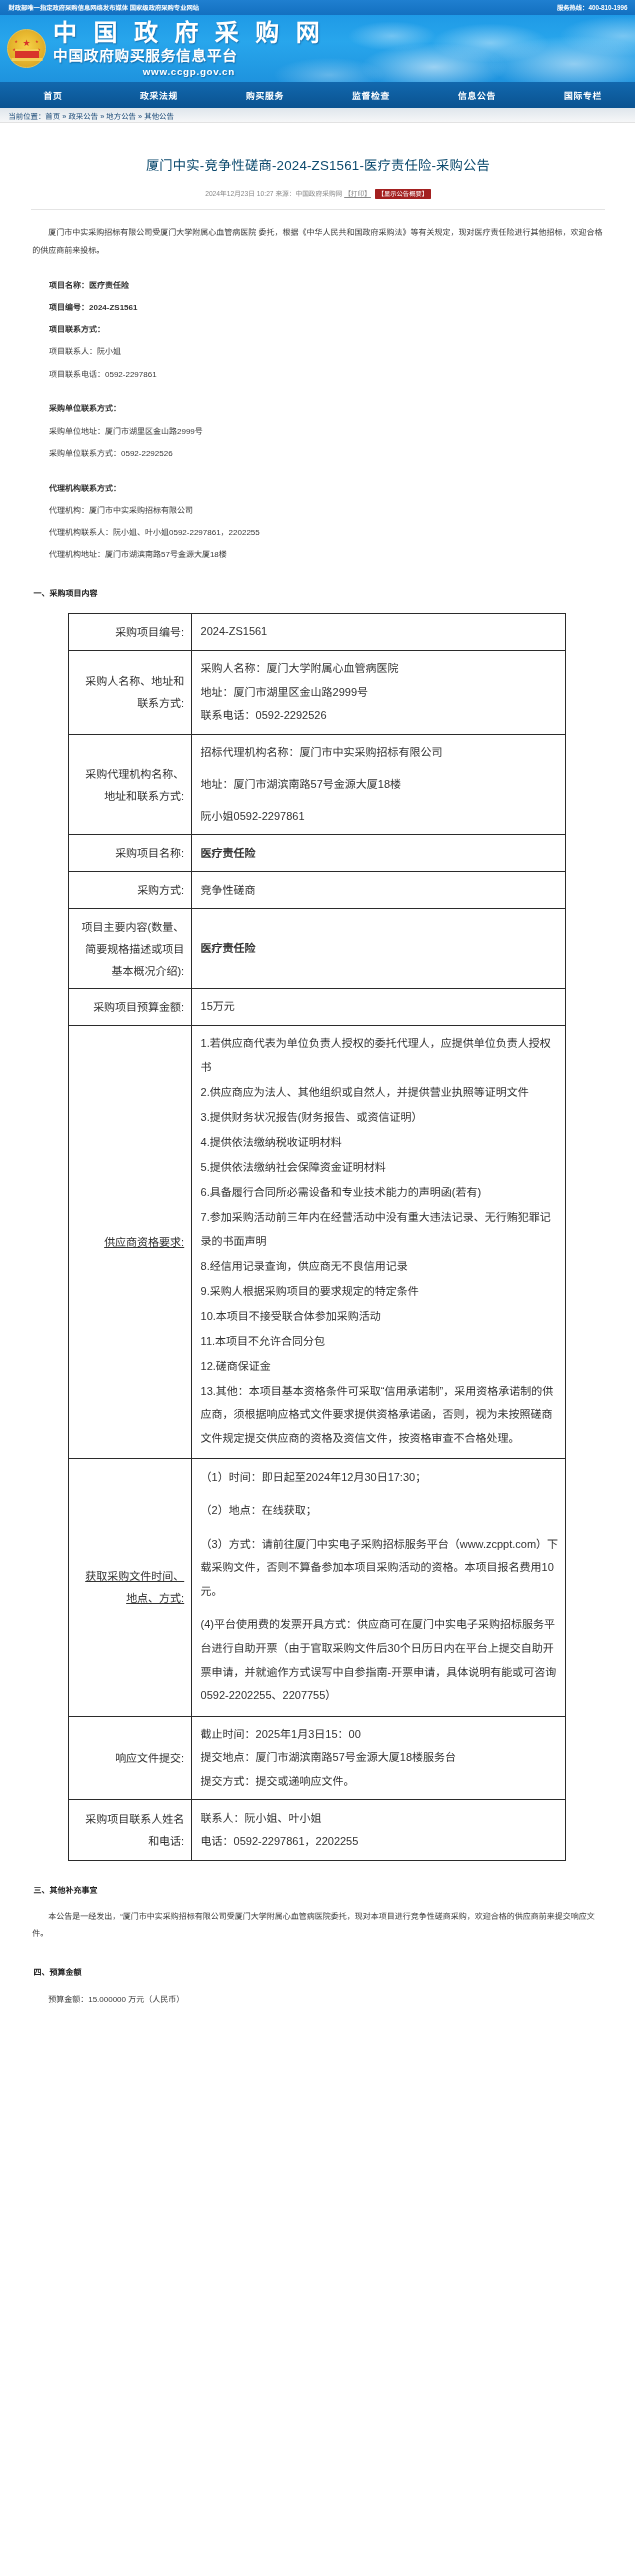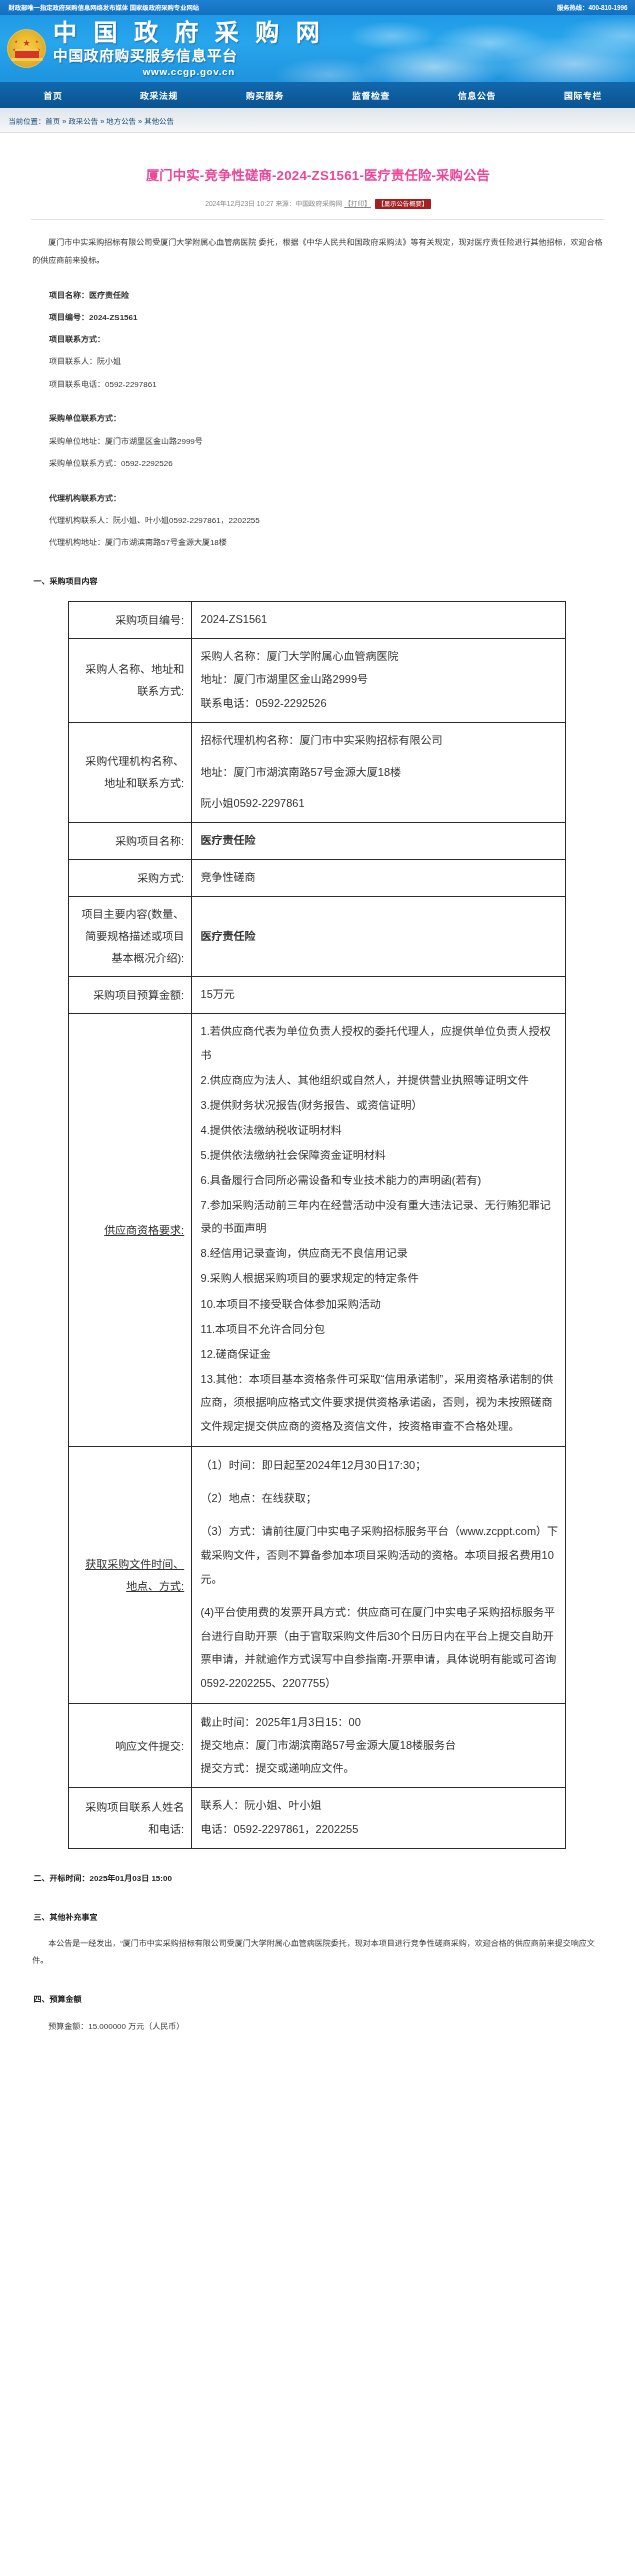--- a/index.html
+++ b/index.html
@@ -111,39 +111,39 @@
     font-weight:bold;
     text-decoration:none;
     padding:0 7px;
     letter-spacing:0.7px;
   }
   .nav .slot { flex:1 1 0; text-align:center; }
 
   
   .crumb-wrap {
     background:linear-gradient(#dfe6ec,#eef1f4 65%,#f6f7f8);
-    height:25px;
+    height:15px;
     display:flex; align-items:center;
     padding-left:8.4px;
     border-bottom:0.7px solid #e2e2e2;
   }
   .crumb { font-size:7.4px; color:#1b4a77; }
   .crumb a { color:#1b4a77; text-decoration:none; }
   .crumb .sep { margin:0 2.1px; color:#1b4a77; }
 
   
   .page {
     background:#ffffff;
     padding:0 21px 28px 21px;
   }
   .title {
     text-align:center;
     font-size:13.3px;
-    font-weight:bold;
-    color:#ec4899;
+    font-weight:normal;
+    color:#0c4a6e;
     padding:24px 14px 0 14px;
     line-height:1.45;
     letter-spacing:0.2px;
   }
   .meta {
     text-align:center;
     font-size:6.7px;
     color:#888;
     margin-top:12.6px;
   }
@@ -276,20 +276,21 @@
 
     <div class="blank"></div>
 
     <p class="kv bold">采购单位联系方式：</p>
     <p class="kv">采购单位地址：厦门市湖里区金山路2999号</p>
     <p class="kv">采购单位联系方式：0592-2292526</p>
 
     <div class="blank"></div>
 
     <p class="kv bold">代理机构联系方式：</p>
+    <p class="kv">代理机构：厦门市中实采购招标有限公司</p>
     <p class="kv">代理机构联系人：阮小姐、叶小姐0592-2297861，2202255</p>
     <p class="kv">代理机构地址：厦门市湖滨南路57号金源大厦18楼</p>
 
     <div class="sec-h">一、采购项目内容</div>
 
     <table class="info">
       <tbody>
         <tr>
           <td class="k">采购项目编号:</td>
           <td class="v">
@@ -384,21 +385,20 @@
         <tr>
           <td class="k">采购项目联系人姓名和电话:</td>
           <td class="v">
             <p>联系人：阮小姐、叶小姐</p>
             <p>电话：0592-2297861，2202255</p>
           </td>
         </tr>
       </tbody>
     </table>
 
-    <div class="sec-h">二、开标时间：2025年01月03日 15:00</div>
 
     <div class="sec-h">三、其他补充事宜</div>
     <p class="sec-p indent">本公告是一经发出，“厦门市中实采购招标有限公司受厦门大学附属心血管病医院委托，现对本项目进行竞争性磋商采购，欢迎合格的供应商前来提交响应文件。</p>
 
     <div class="sec-h">四、预算金额</div>
     <p class="sec-p indent">预算金额：15.000000 万元（人民币）</p>
 
   </div>
 </div>
 

